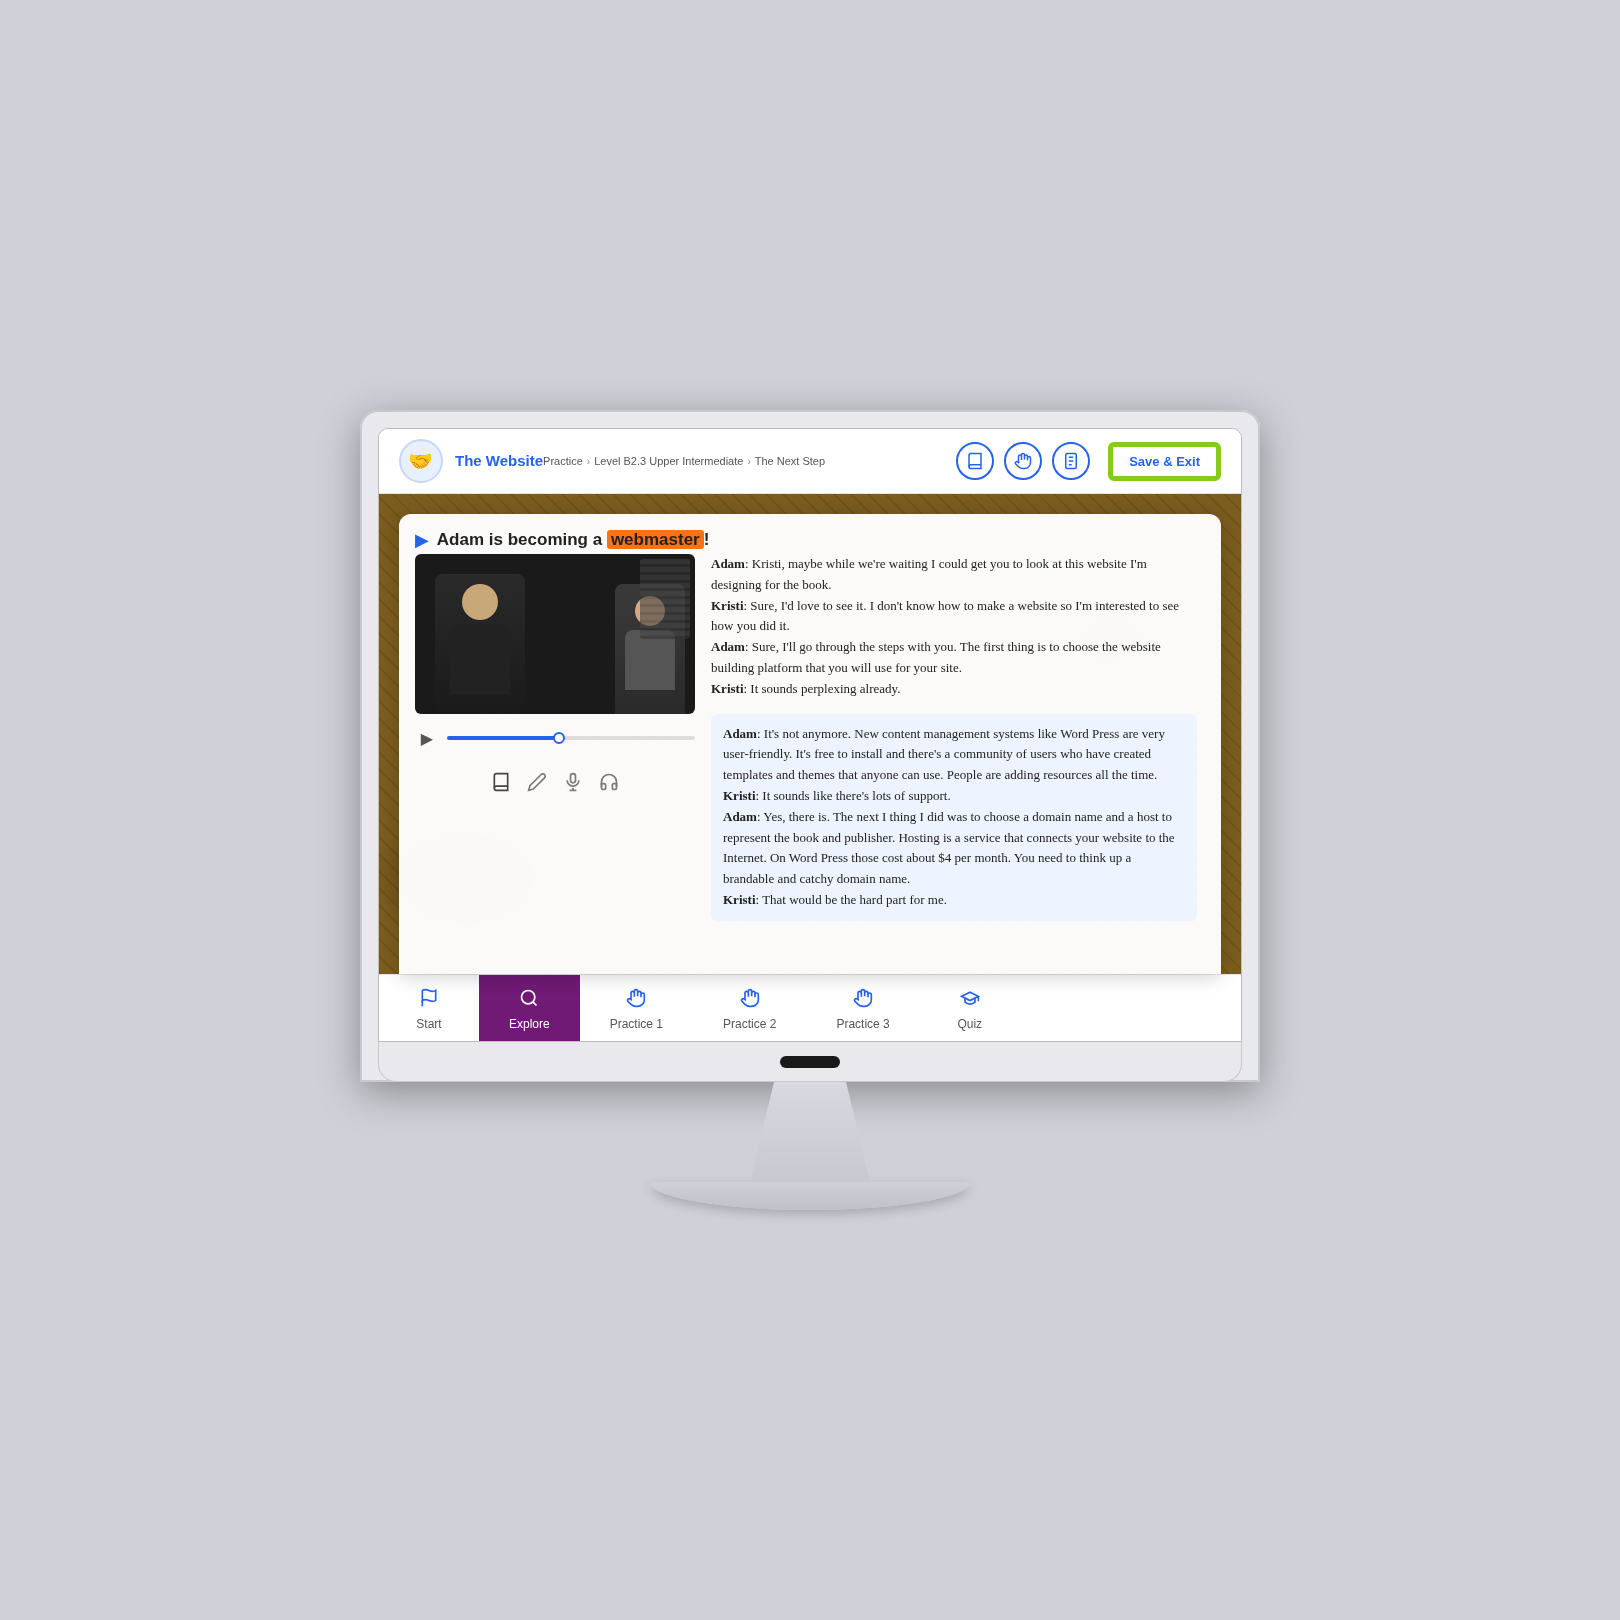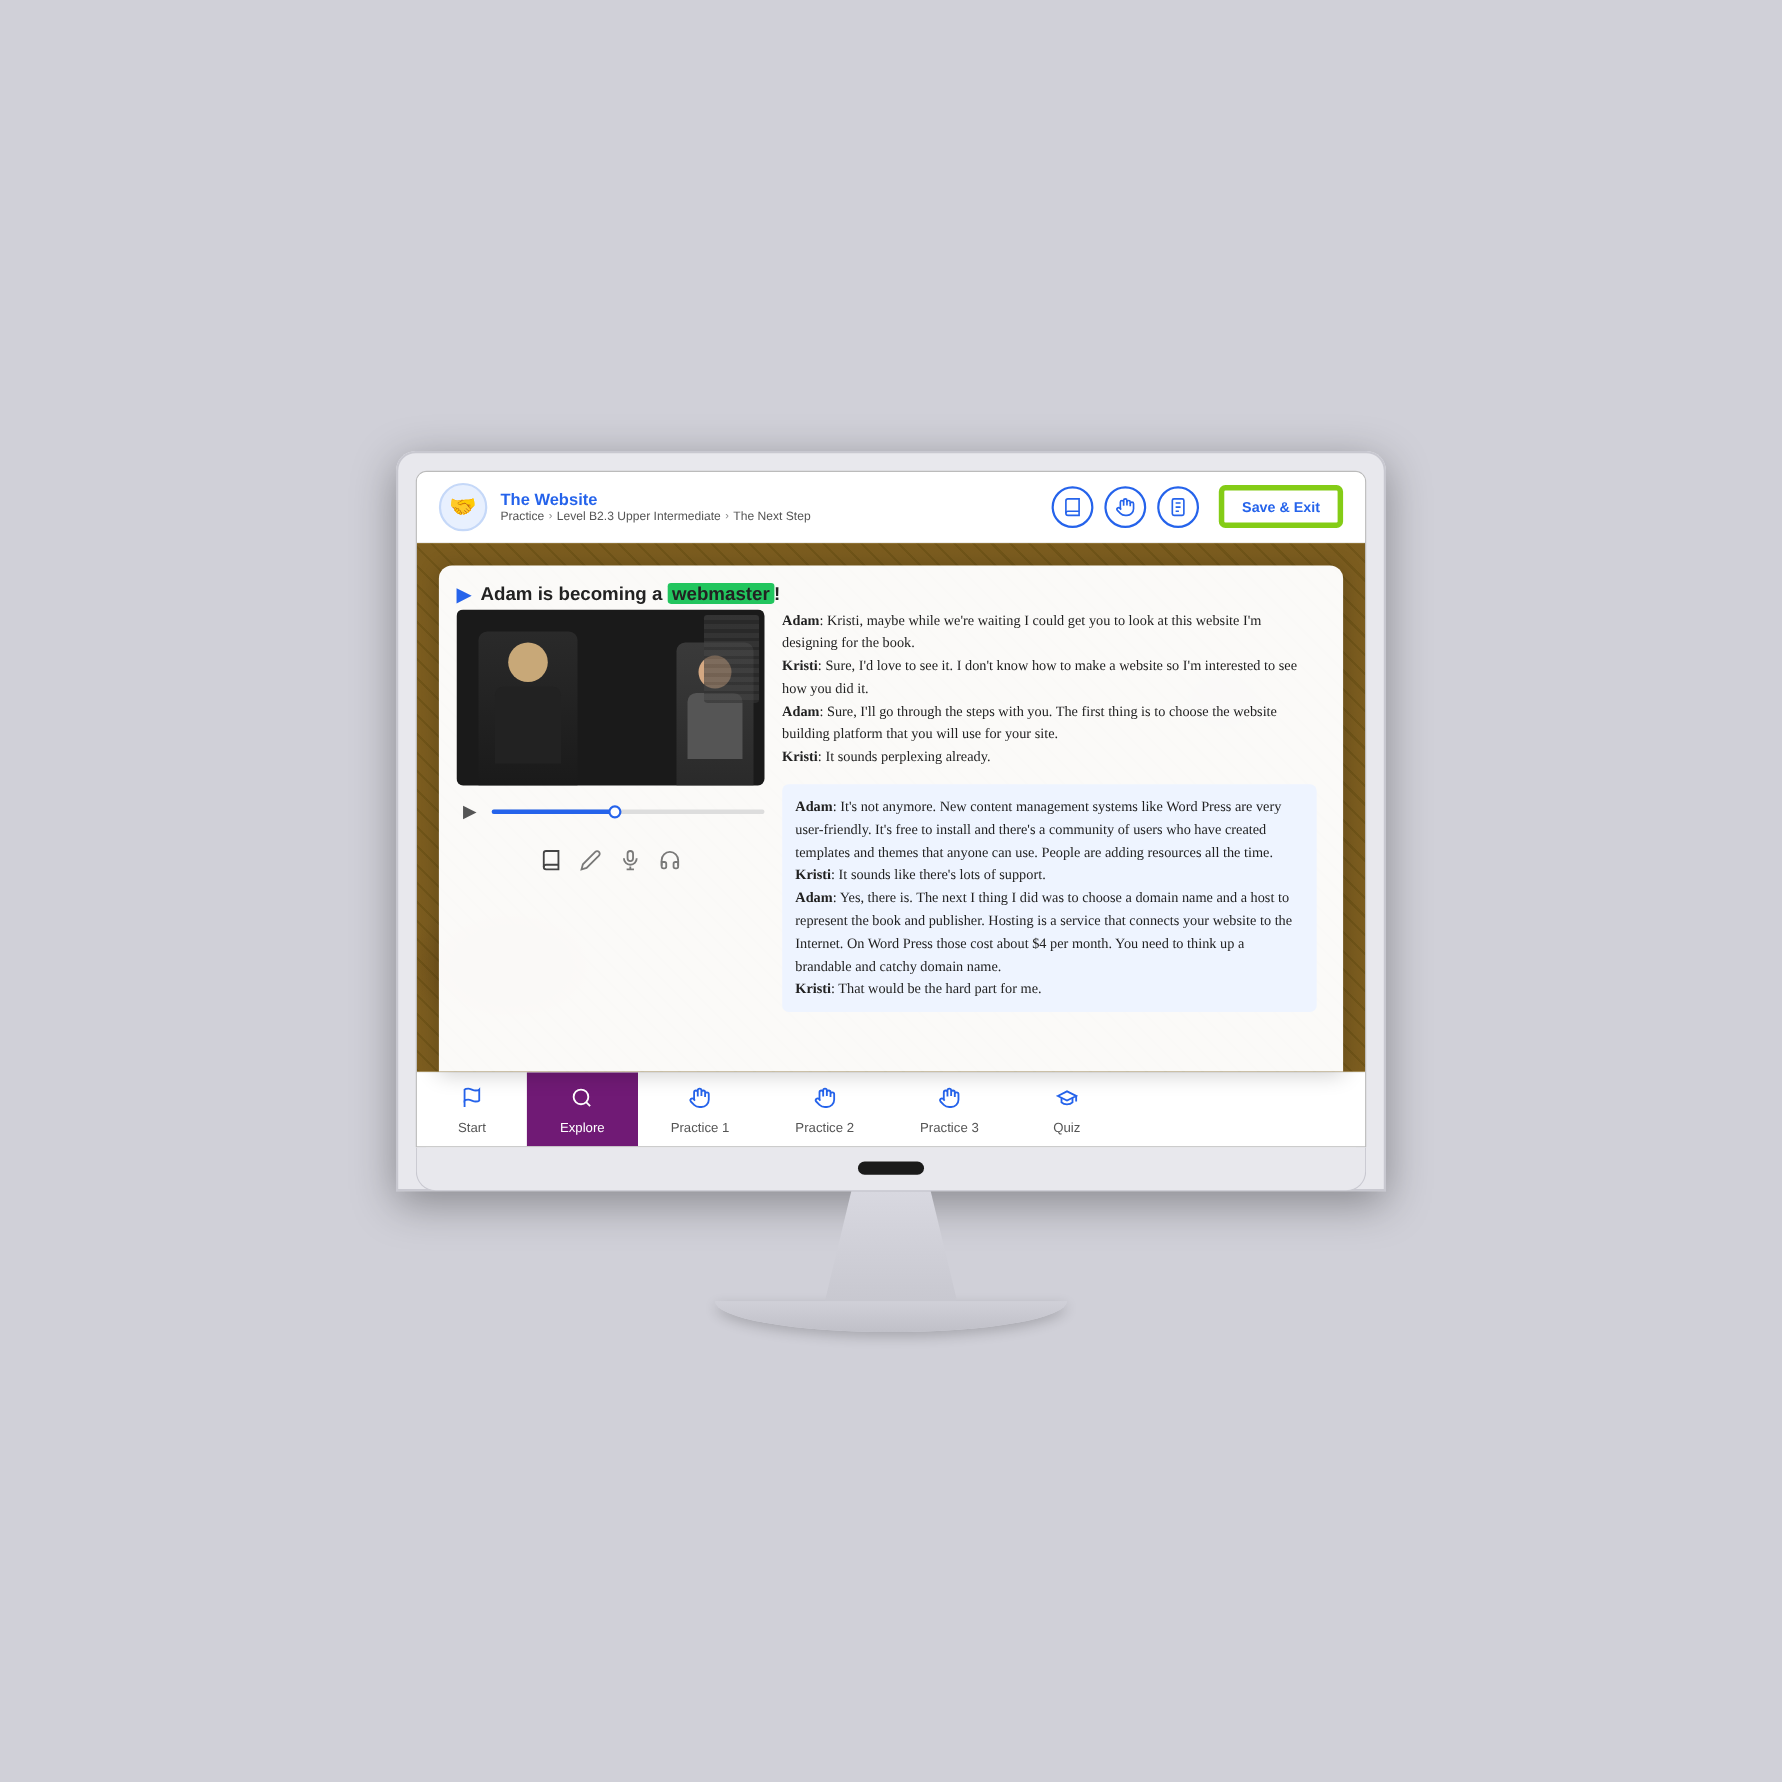--- a/index.html
+++ b/index.html
@@ -57,21 +57,21 @@
       background: #e8f0fe;
       border: 2px solid #c5d8f8;
       display: flex;
       align-items: center;
       justify-content: center;
       font-size: 20px;
     }
 
     .header-title-group {
       display: flex;
-      flex-direction: column;
+      flex-direction: row;
     }
 
     .header-title {
       color: #2563eb;
       font-weight: 700;
       font-size: 15px;
       line-height: 1.2;
     }
 
     .header-breadcrumb {
@@ -174,21 +174,21 @@
       line-height: 1;
     }
 
     .card-title {
       font-size: 17px;
       font-weight: 600;
       color: #222;
     }
 
     .highlight-word {
-      background: #22c55e;
+      background: #f97316;
       padding: 0 4px;
       border-radius: 3px;
       font-weight: 700;
     }
 
     .card-instructions {
       font-size: 12px;
       color: #555;
       font-style: italic;
       margin-bottom: 10px;

